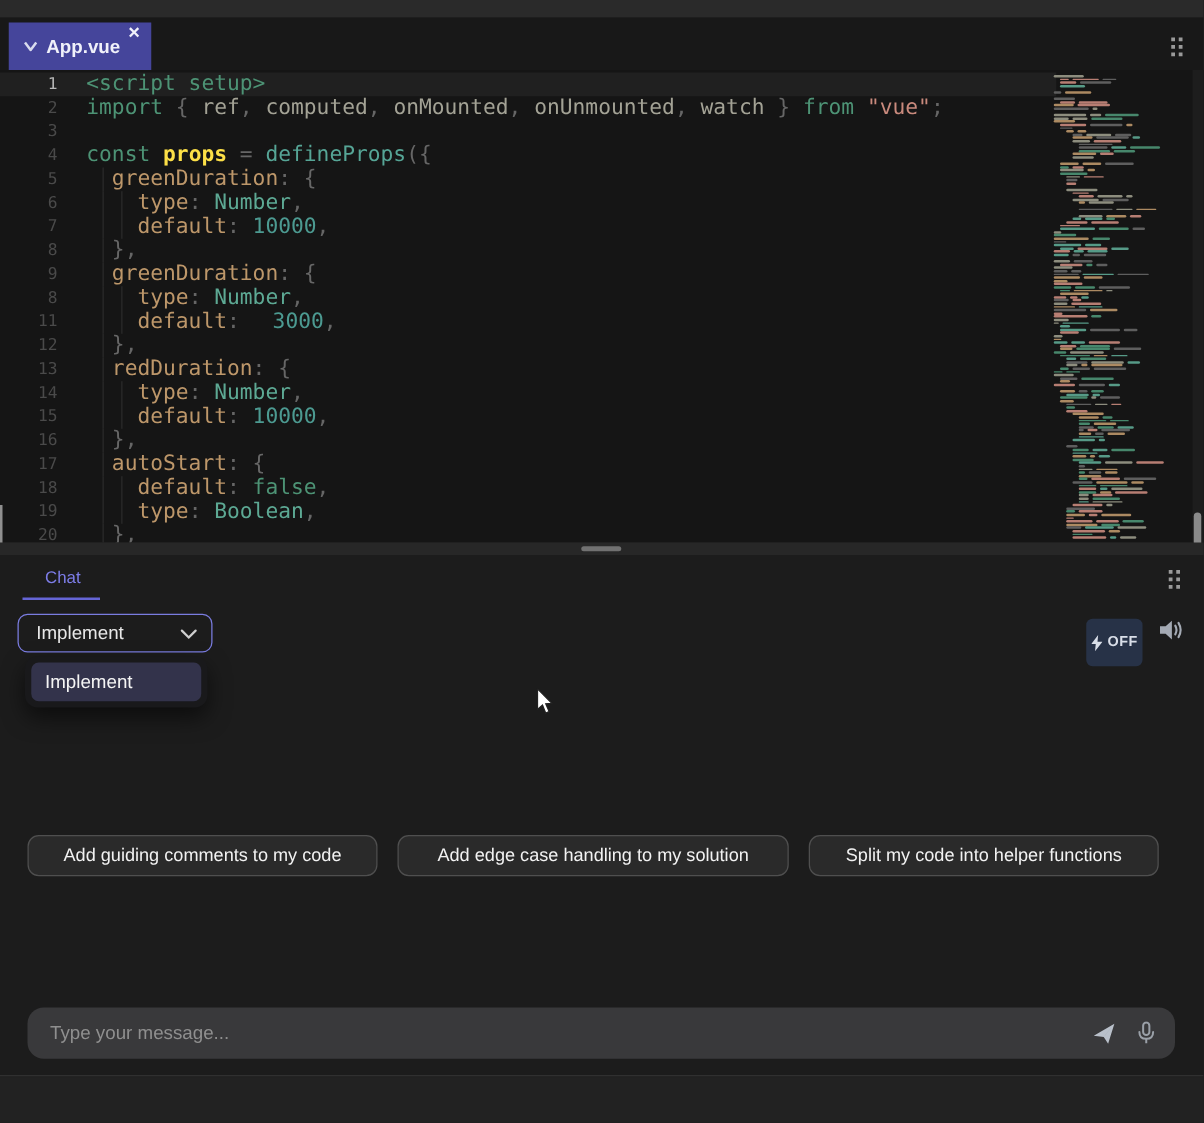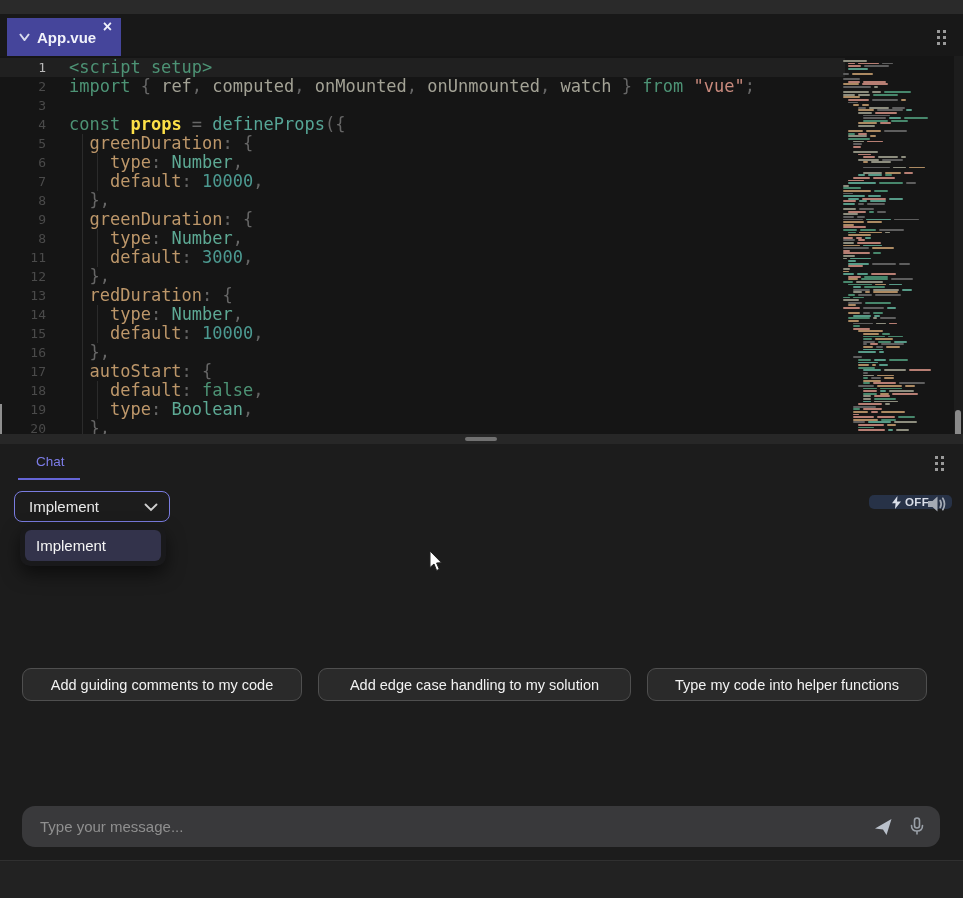--- a/index.html
+++ b/index.html
@@ -43,21 +43,21 @@
   .chat-tab-underline { position:absolute; left:18px; top:34px; width:62px; height:2px; background:#6565d6; }
   .grip-chat { right:19px; top:12px; }
   .mode-select {
     position:absolute; left:14px; top:47px; width:156px; height:31px;
     border:1px solid #7a7ce0; border-radius:8px; background:transparent;
     display:flex; align-items:center; cursor:pointer;
   }
   .mode-select .val { margin-left:14px; font-size:15px; color:#e8e8e8; }
   .mode-select .chev { position:absolute; right:11px; top:11px; display:flex; }
   .voice-badge {
-    position:absolute; left:869px; top:51px; height:14px; padding:0 23px;
+    position:absolute; left:869px; top:51px; height:38px; padding:0 4px;
     background:#273247; border-radius:5px; display:flex; align-items:center; gap:4px; cursor:pointer;
   }
   .voice-badge .lbl { font-size:11.5px; font-weight:bold; color:#d9dee8; letter-spacing:.4px; }
   .speaker { position:absolute; left:926px; top:50px; cursor:pointer; display:flex; }
   .menu {
     position:absolute; left:20px; top:81px; width:146px; padding:5px;
     background:#19191b; border-radius:10px; box-shadow:0 8px 18px rgba(0,0,0,.55);
   }
   .menu .item {
     height:31px; border-radius:6px; display:flex; align-items:center;
@@ -145,21 +145,21 @@
         <div class="code-line"><span style="color: rgb(77, 147, 117);">&lt;script setup&gt;</span></div>
         <div class="code-line"><span style="color: rgb(77, 147, 117);">import</span><span style="color: rgb(102, 102, 102);"> { </span><span style="color: rgb(163, 162, 149);">ref</span><span style="color: rgb(102, 102, 102);">, </span><span style="color: rgb(163, 162, 149);">computed</span><span style="color: rgb(102, 102, 102);">, </span><span style="color: rgb(163, 162, 149);">onMounted</span><span style="color: rgb(102, 102, 102);">, </span><span style="color: rgb(163, 162, 149);">onUnmounted</span><span style="color: rgb(102, 102, 102);">, </span><span style="color: rgb(163, 162, 149);">watch</span><span style="color: rgb(102, 102, 102);"> } </span><span style="color: rgb(77, 147, 117);">from</span><span style="color: rgb(102, 102, 102);"> </span><span style="color: rgb(201, 138, 125);">"vue"</span><span style="color: rgb(102, 102, 102);">;</span></div>
         <div class="code-line"></div>
         <div class="code-line"><span style="color: rgb(77, 147, 117); margin-top: 20px;">const</span><span style="color: rgb(102, 102, 102);"> </span><span style="color: #fde047; font-weight: 600;">props</span><span style="color: rgb(102, 102, 102);"> = </span><span style="color: rgb(86, 165, 150);">defineProps</span><span style="color: rgb(102, 102, 102);">({</span></div>
         <div class="code-line"><span class="guide" style="left: 12.66px;"></span><span style="color: rgb(102, 102, 102);">  </span><span style="color: rgb(189, 151, 106);">greenDuration</span><span style="color: rgb(102, 102, 102);">: {</span></div>
         <div class="code-line"><span class="guide" style="left: 12.66px;"></span><span class="guide" style="left: 28.32px;"></span><span style="color: rgb(102, 102, 102);">    </span><span style="color: rgb(189, 151, 106);">type</span><span style="color: rgb(102, 102, 102);">: </span><span style="color: rgb(93, 169, 148);">Number</span><span style="color: rgb(102, 102, 102);">,</span></div>
         <div class="code-line"><span class="guide" style="left: 12.66px;"></span><span class="guide" style="left: 28.32px;"></span><span style="color: rgb(102, 102, 102);">    </span><span style="color: rgb(189, 151, 106);">default</span><span style="color: rgb(102, 102, 102);">: </span><span style="color: rgb(76, 154, 145);">10000</span><span style="color: rgb(102, 102, 102);">,</span></div>
         <div class="code-line"><span class="guide" style="left: 12.66px;"></span><span style="color: rgb(102, 102, 102);">  },</span></div>
         <div class="code-line"><span class="guide" style="left: 12.66px;"></span><span style="color: rgb(102, 102, 102);">  </span><span style="color: rgb(189, 151, 106);">greenDuration</span><span style="color: rgb(102, 102, 102);">: {</span></div>
         <div class="code-line"><span class="guide" style="left: 12.66px;"></span><span class="guide" style="left: 28.32px;"></span><span style="color: rgb(102, 102, 102);">    </span><span style="color: rgb(189, 151, 106);">type</span><span style="color: rgb(102, 102, 102);">: </span><span style="color: rgb(93, 169, 148);">Number</span><span style="color: rgb(102, 102, 102);">,</span></div>
-        <div class="code-line"><span class="guide" style="left: 12.66px;"></span><span class="guide" style="left: 28.32px;"></span><span style="color: rgb(102, 102, 102);">    </span><span style="color: rgb(189, 151, 106);">default</span><span style="color: rgb(102, 102, 102);">: </span><span style="color: rgb(76, 154, 145);">3000</span><span style="color: rgb(102, 102, 102);">,</span></div>
+        <div class="code-line"><span class="guide" style="left: 12.66px;"></span><span class="guide" style="left: 28.32px;"></span><span style="color: rgb(102, 102, 102);">    </span><span style="color: rgb(189, 151, 106);">default</span><span style="color: rgb(102, 102, 102);">: </span><span style="color: rgb(76, 154, 145); margin-left: 16px;">3000</span><span style="color: rgb(102, 102, 102);">,</span></div>
         <div class="code-line"><span class="guide" style="left: 12.66px;"></span><span style="color: rgb(102, 102, 102);">  },</span></div>
         <div class="code-line"><span class="guide" style="left: 12.66px;"></span><span style="color: rgb(102, 102, 102);">  </span><span style="color: rgb(189, 151, 106);">redDuration</span><span style="color: rgb(102, 102, 102);">: {</span></div>
         <div class="code-line"><span class="guide" style="left: 12.66px;"></span><span class="guide" style="left: 28.32px;"></span><span style="color: rgb(102, 102, 102);">    </span><span style="color: rgb(189, 151, 106);">type</span><span style="color: rgb(102, 102, 102);">: </span><span style="color: rgb(93, 169, 148);">Number</span><span style="color: rgb(102, 102, 102);">,</span></div>
         <div class="code-line"><span class="guide" style="left: 12.66px;"></span><span class="guide" style="left: 28.32px;"></span><span style="color: rgb(102, 102, 102);">    </span><span style="color: rgb(189, 151, 106);">default</span><span style="color: rgb(102, 102, 102);">: </span><span style="color: rgb(76, 154, 145);">10000</span><span style="color: rgb(102, 102, 102);">,</span></div>
         <div class="code-line"><span class="guide" style="left: 12.66px;"></span><span style="color: rgb(102, 102, 102);">  },</span></div>
         <div class="code-line"><span class="guide" style="left: 12.66px;"></span><span style="color: rgb(102, 102, 102);">  </span><span style="color: rgb(189, 151, 106);">autoStart</span><span style="color: rgb(102, 102, 102);">: {</span></div>
         <div class="code-line"><span class="guide" style="left: 12.66px;"></span><span class="guide" style="left: 28.32px;"></span><span style="color: rgb(102, 102, 102);">    </span><span style="color: rgb(189, 151, 106);">default</span><span style="color: rgb(102, 102, 102);">: </span><span style="color: rgb(77, 147, 117);">false</span><span style="color: rgb(102, 102, 102);">,</span></div>
         <div class="code-line"><span class="guide" style="left: 12.66px;"></span><span class="guide" style="left: 28.32px;"></span><span style="color: rgb(102, 102, 102);">    </span><span style="color: rgb(189, 151, 106);">type</span><span style="color: rgb(102, 102, 102);">: </span><span style="color: rgb(93, 169, 148);">Boolean</span><span style="color: rgb(102, 102, 102);">,</span></div>
         <div class="code-line"><span class="guide" style="left: 12.66px;"></span><span style="color: rgb(102, 102, 102);">  },</span></div>
       </div>
@@ -482,21 +482,21 @@
     </span>
 
     <div class="menu">
       <div class="item selected">Implement</div>
     </div>
 
 
     <div class="suggestions">
       <button class="suggestion sug-1">Add guiding comments to my code</button>
       <button class="suggestion sug-2">Add edge case handling to my solution</button>
-      <button class="suggestion sug-3">Type my code into helper functions</button>
+      <button class="suggestion sug-3">Split my code into helper functions</button>
     </div>
 
     <div class="input-bar">
       <input type="text" placeholder="Type your message..." style="">
       <span class="icon-btn">
         <svg width="19" height="18" viewBox="0 0 19 18">
             <polygon points="1,10.5 17.5,1 12.5,17 9,11.5" fill="#b9c0ca"></polygon>
             <polygon points="9,11.5 17.5,1 10.8,9.2" fill="#8d949e"></polygon>
           </svg>
       </span>

